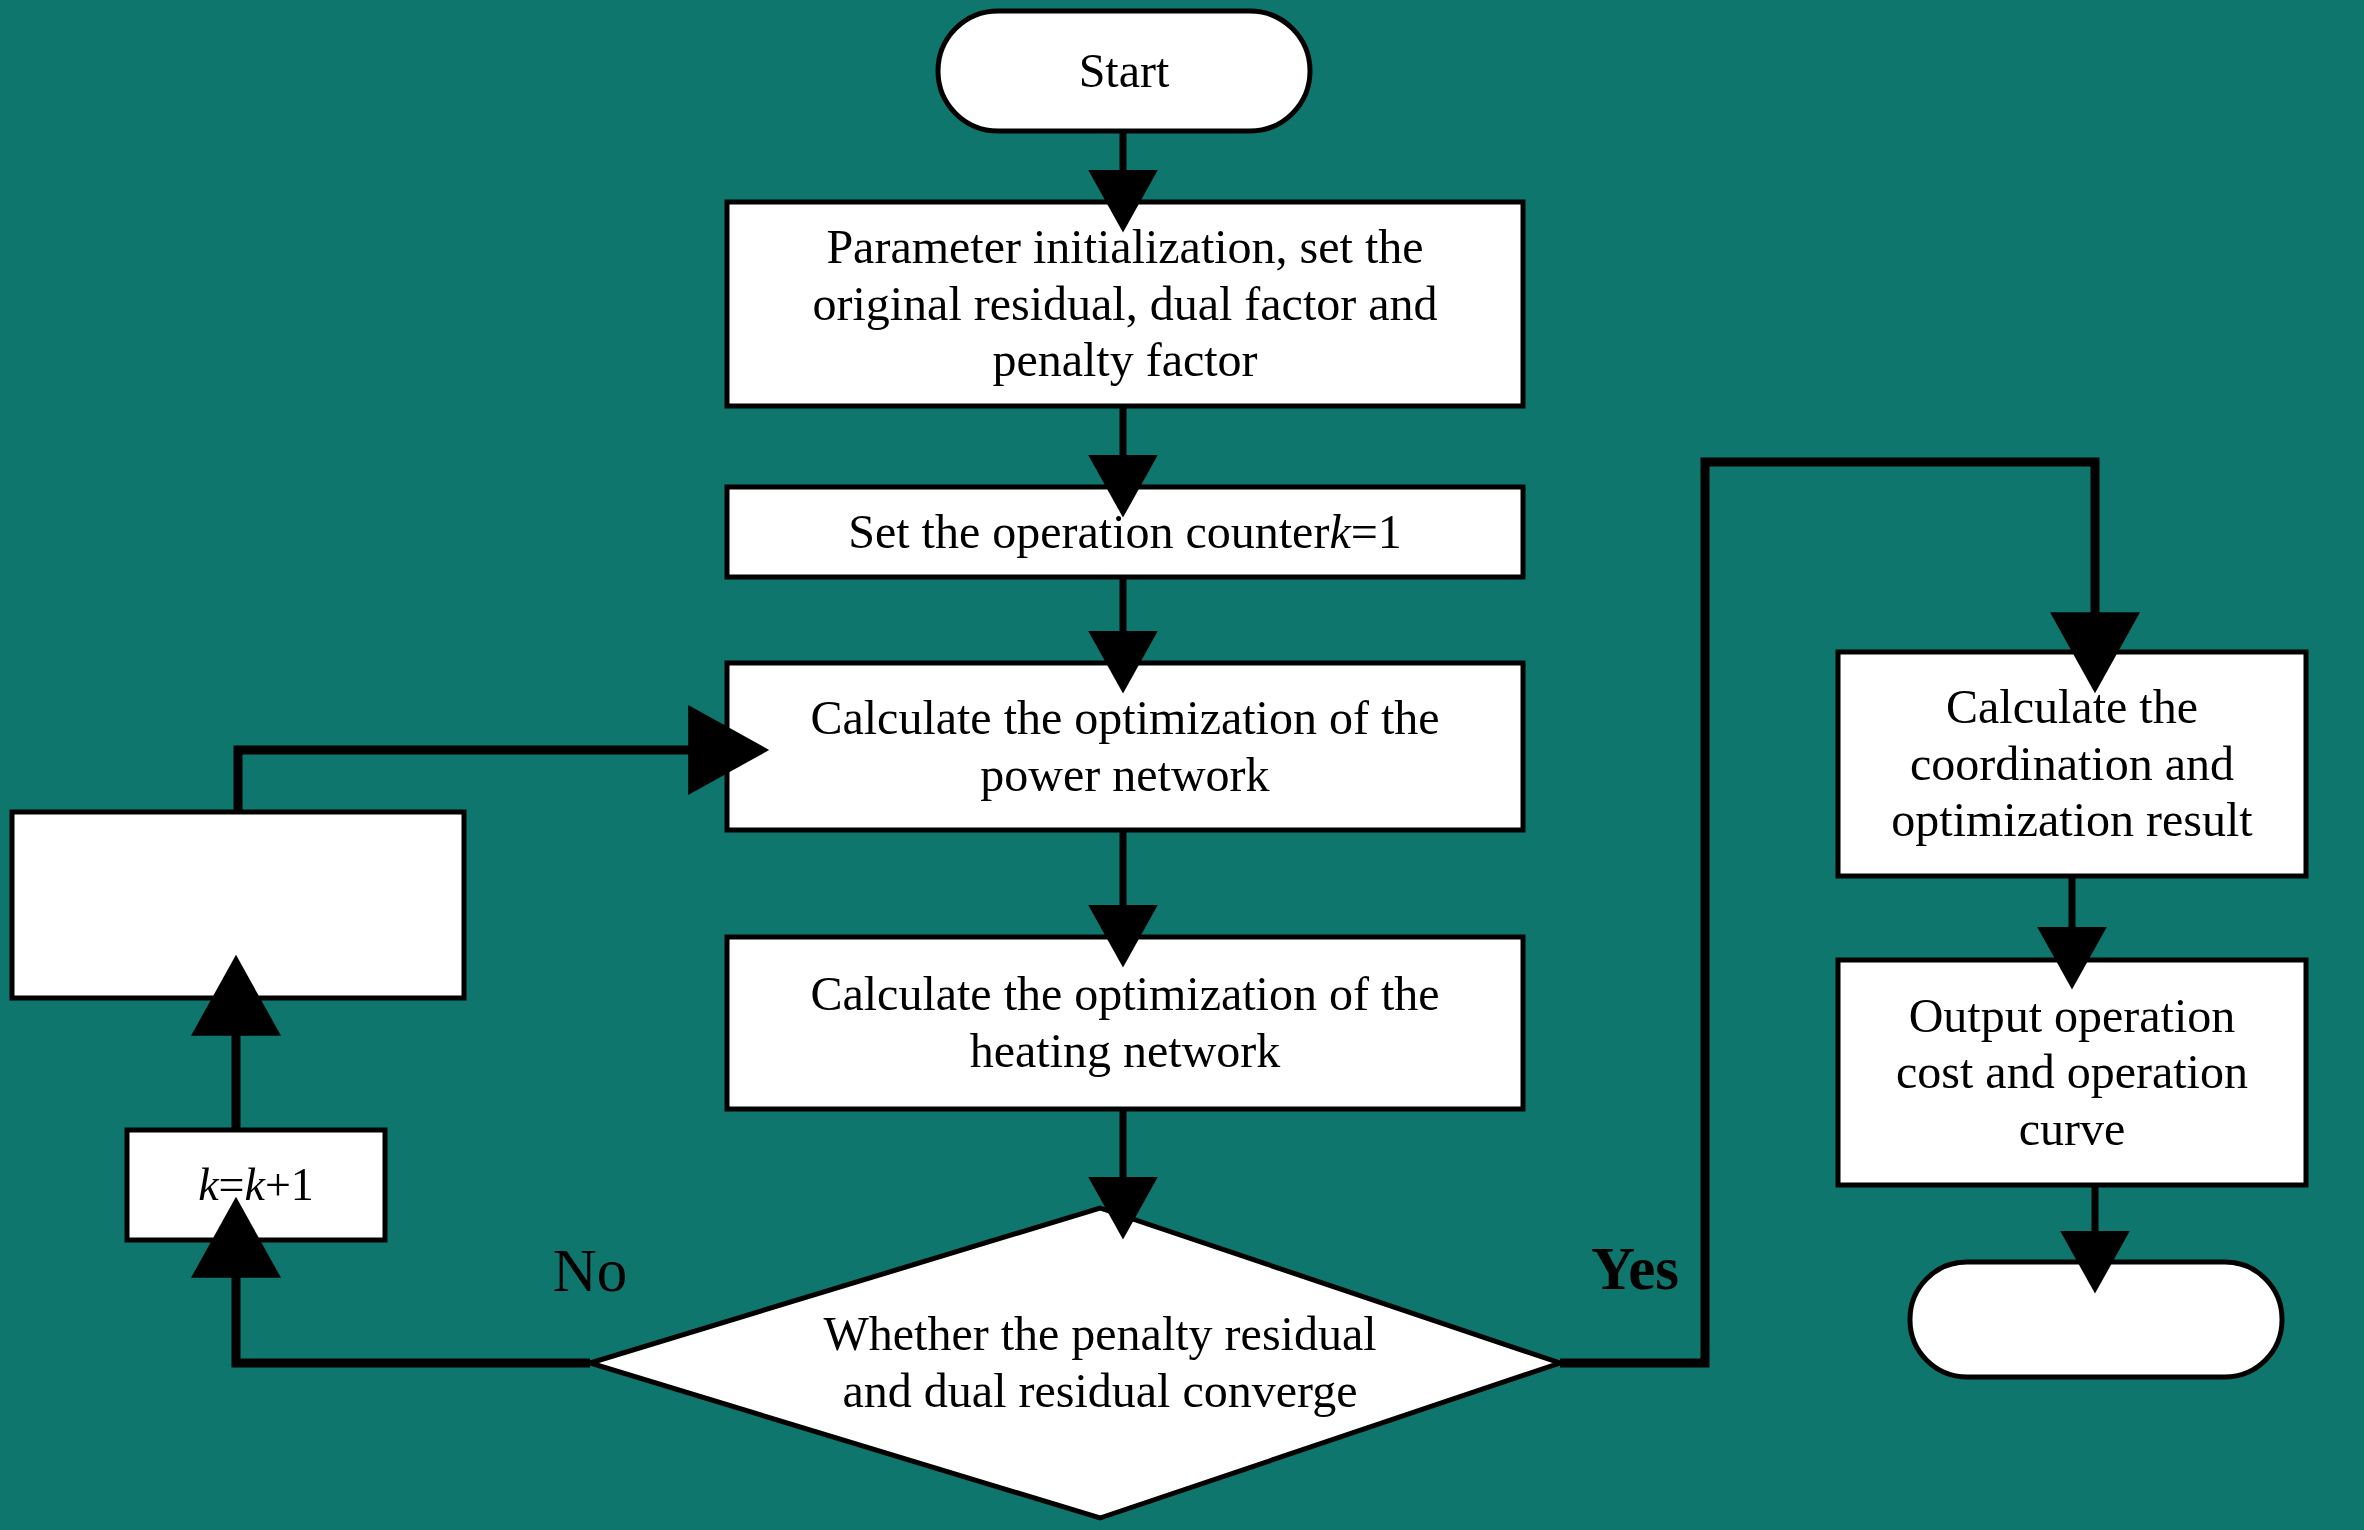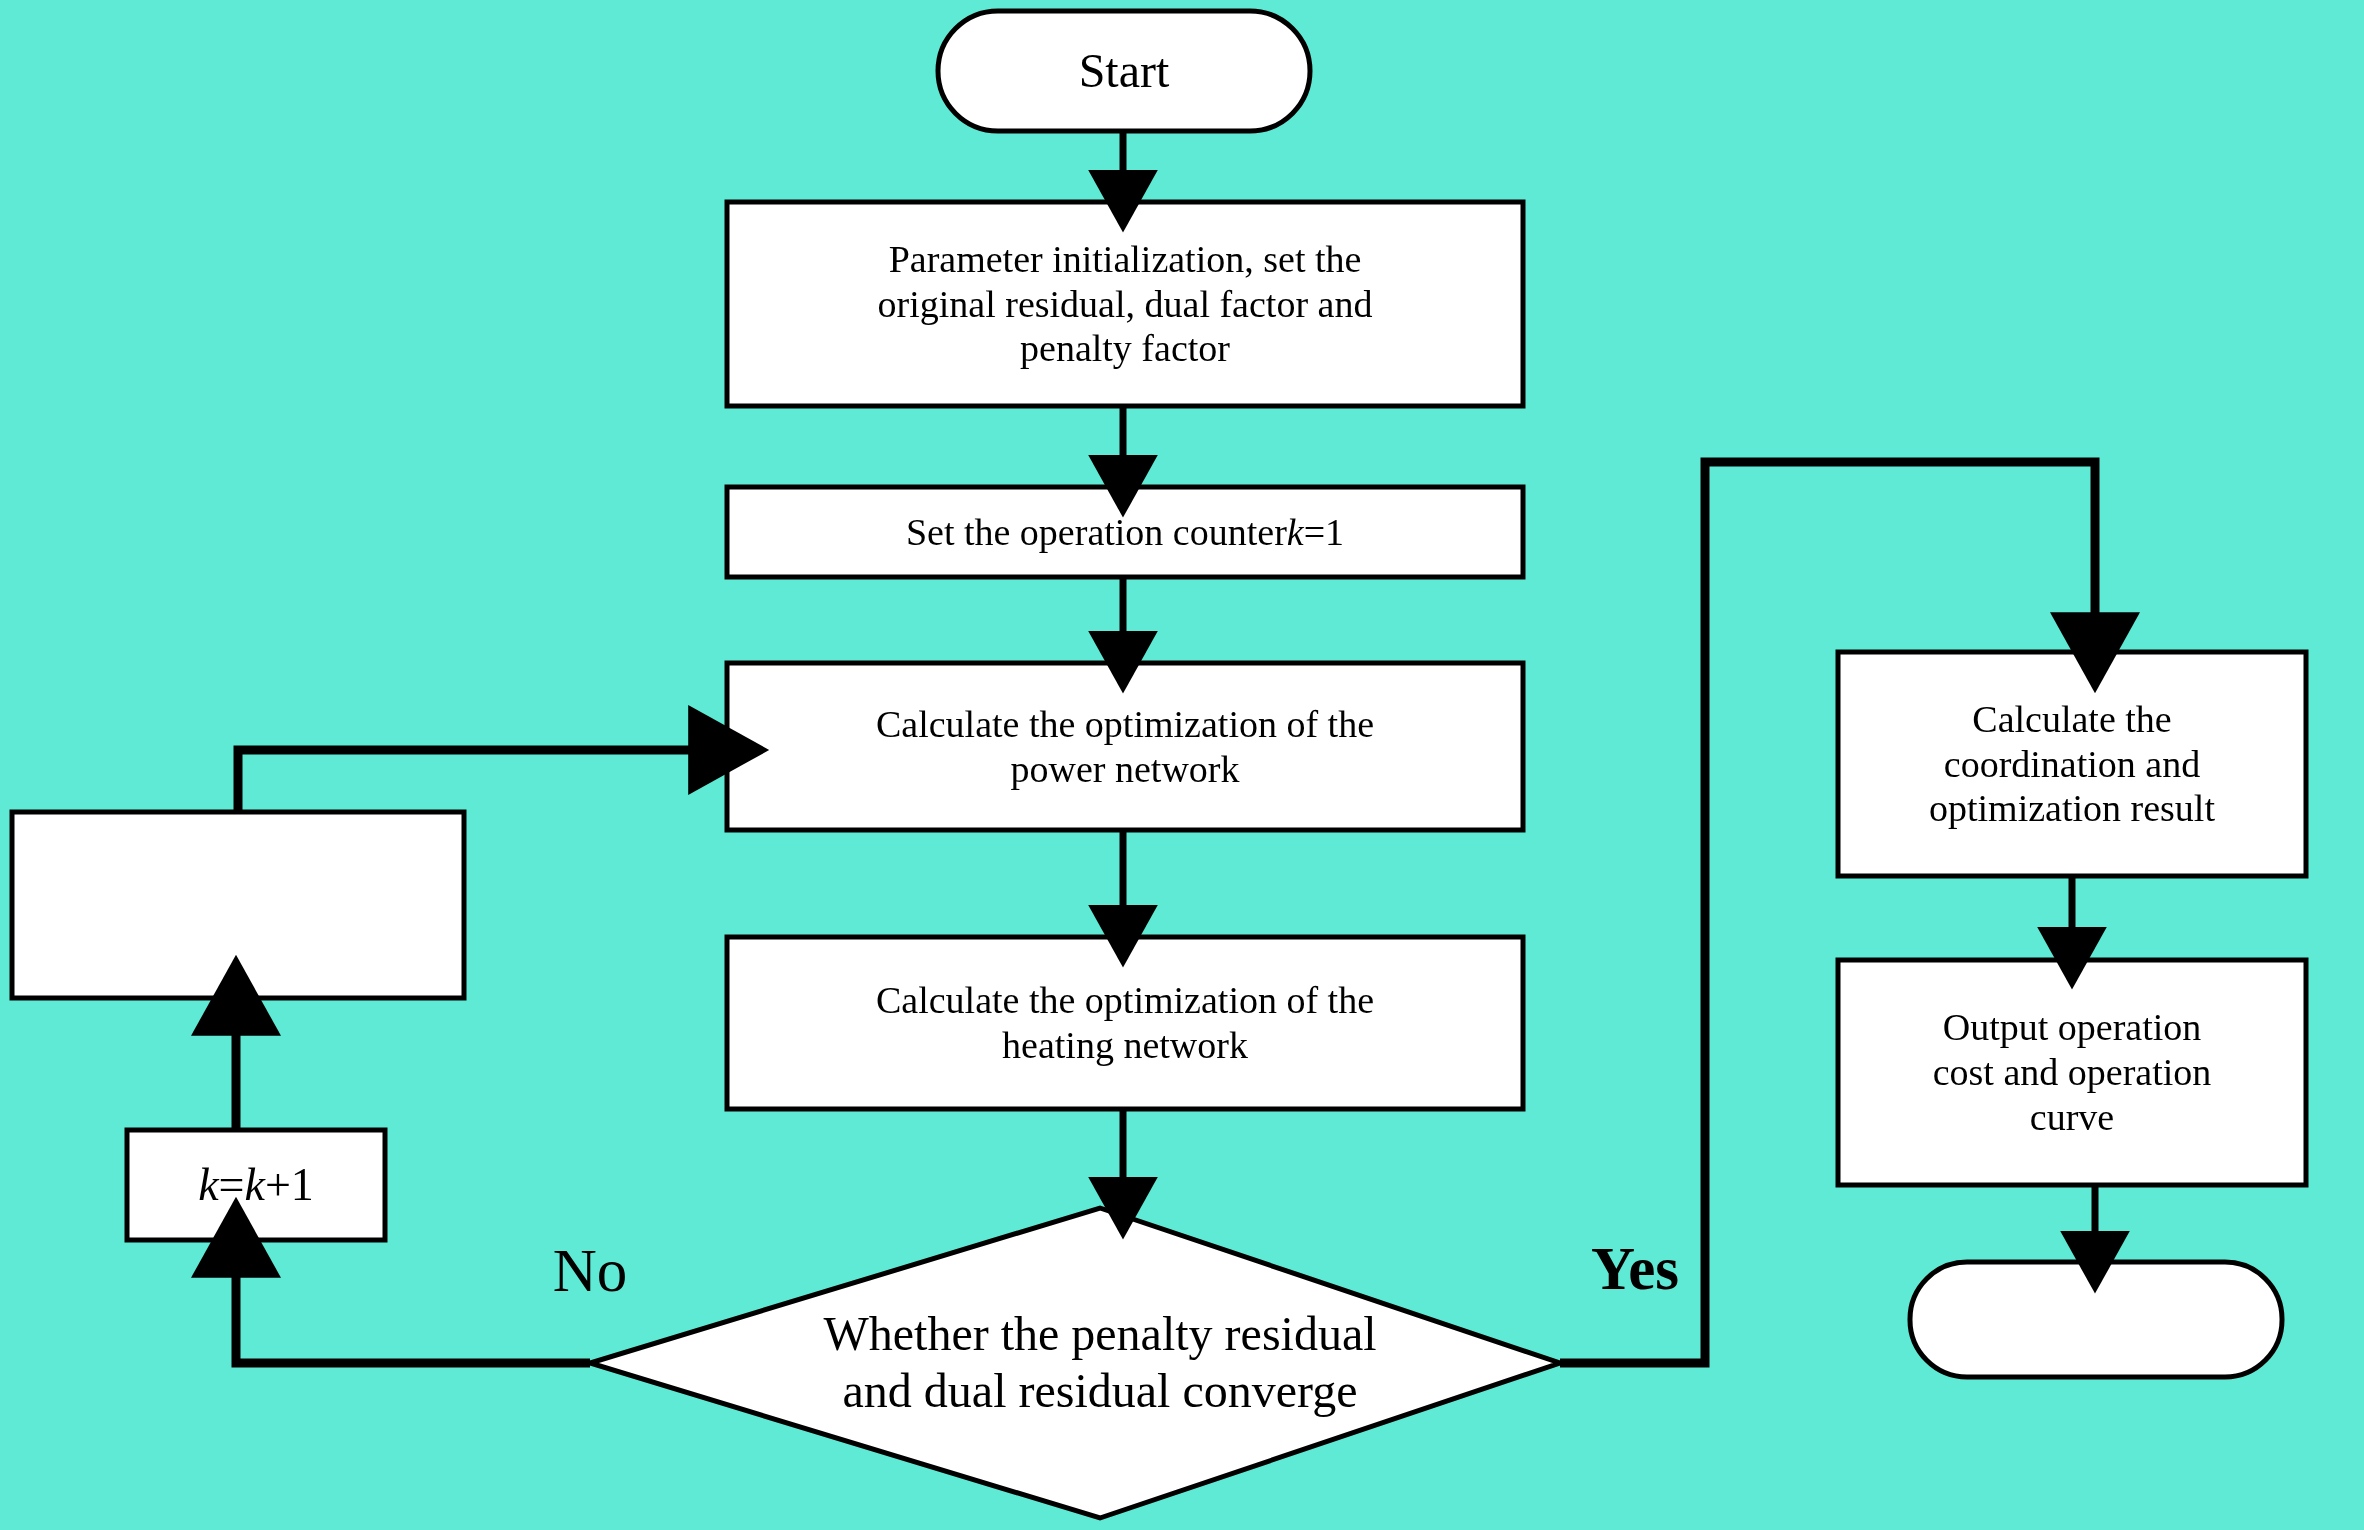--- a/index.html
+++ b/index.html
@@ -5,21 +5,21 @@
 <style>
   html, body {
     margin: 0;
     padding: 0;
     background: #ffffff;
   }
   #canvas {
     position: relative;
     width: 2364px;
     height: 1530px;
-    background: #5eead4;
+    background: #0f766e;
     font-family: "Liberation Serif", "DejaVu Serif", serif;
     overflow: hidden;
   }
   #flow-svg {
     position: absolute;
     left: 0;
     top: 0;
     width: 2364px;
     height: 1530px;
   }
@@ -34,21 +34,21 @@
     white-space: pre-line;
     pointer-events: none;
   }
   .edge-label {
     position: absolute;
     color: #000000;
     text-align: center;
     line-height: 1;
   }
   .t-terminal { font-size: 48px; }
-  .t-process  { font-size: 38px; }
+  .t-process  { font-size: 48px; }
   .t-decision { font-size: 48px; }
   .t-small    { font-size: 46px; }
   .t-label    { font-size: 61px; }
   .ital { font-style: italic; }
 </style>
 </head>
 <body>
 
 <div id="canvas">
 

